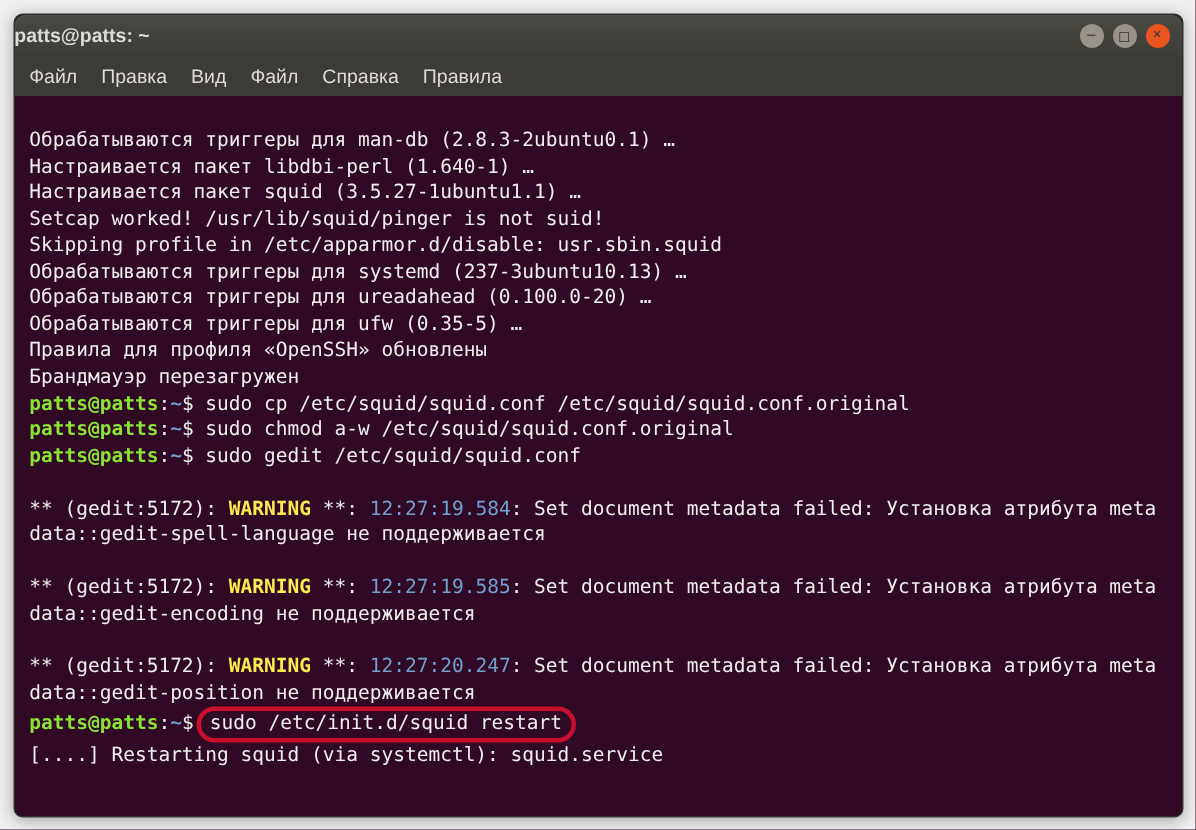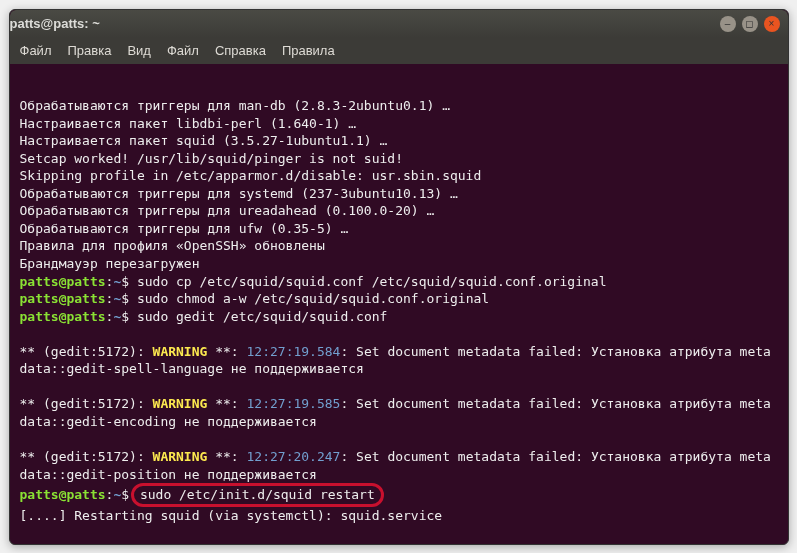--- a/index.html
+++ b/index.html
@@ -63,21 +63,21 @@
       align-items: center;
       padding: 0 10px;
       gap: 16px;
     }
     .menu-item {
       color: #dedbd5;
       font-size: 13px;
       cursor: pointer;
     }
     .terminal {
-      padding: 16px 10px;
+      padding: 4px 10px;
       font-family: "DejaVu Sans Mono", "Liberation Mono", monospace;
       font-size: 13px;
       line-height: 1.35;
       color: #eee;
       white-space: pre-wrap;
       word-break: break-all;
     }
     .prompt-user { color: #8ae234; font-weight: bold; }
     .prompt-path { color: #729fcf; font-weight: bold; }
     .prompt-sep { color: #eee; }

